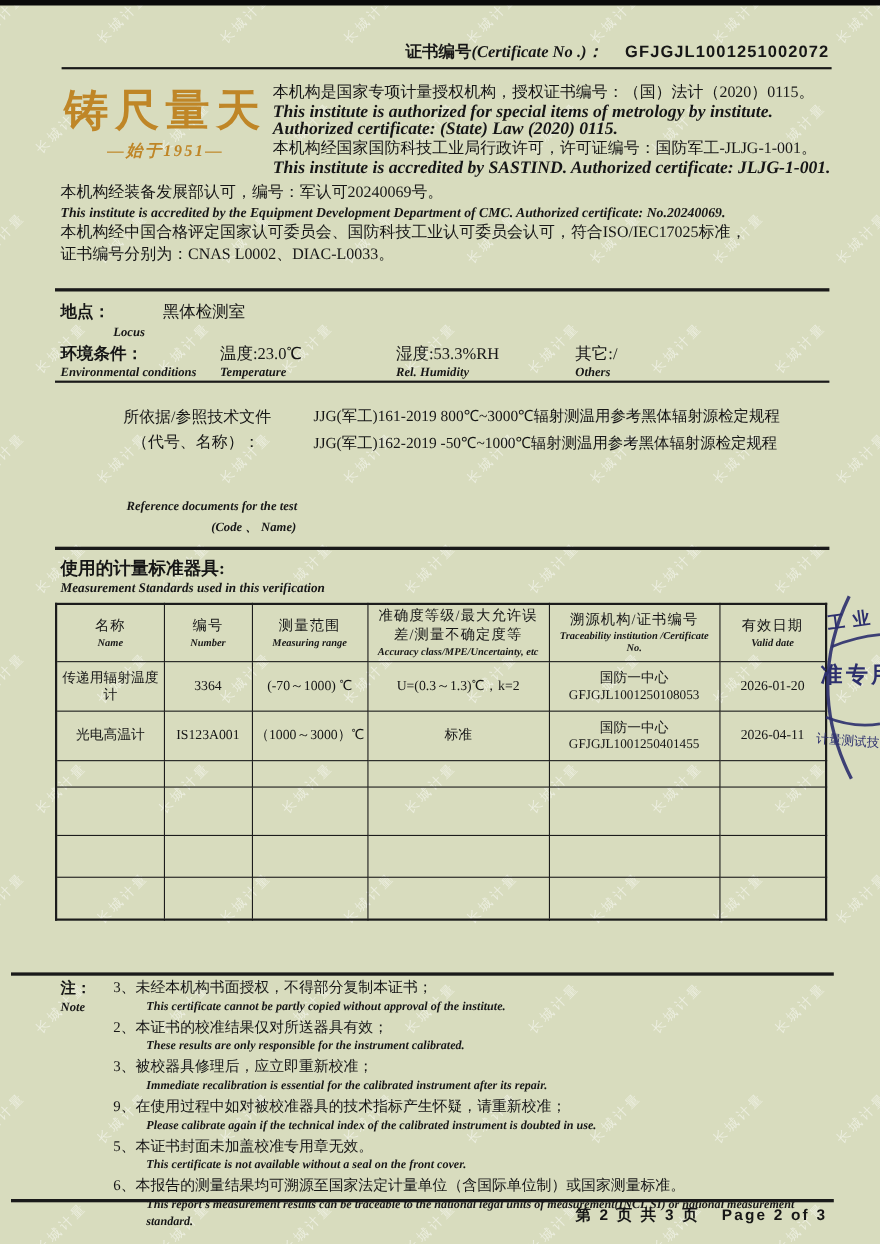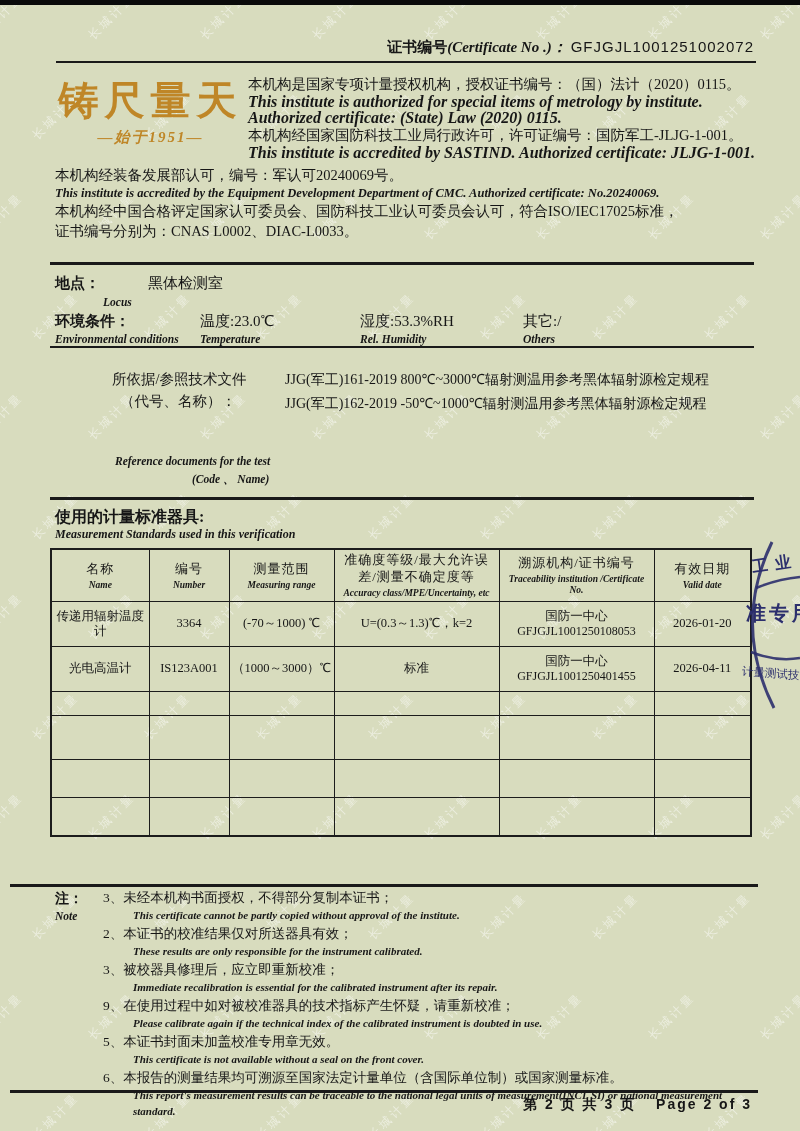--- a/index.html
+++ b/index.html
@@ -16,21 +16,21 @@
   .wm{position:absolute;transform:rotate(-45deg);color:rgba(255,255,255,0.5);font-size:12px;letter-spacing:3px;font-family:"Liberation Sans",sans-serif;white-space:nowrap;}
   .content{position:absolute;inset:0;z-index:1;}
   .hr{position:absolute;background:#1a1a1a;}
   .cn{font-family:"Liberation Serif",serif;}
   .en{font-style:italic;font-weight:bold;font-family:"Liberation Serif",serif;}
 
   
   .cert-line{position:absolute;top:38px;right:46px;font-size:15px;white-space:nowrap;}
   .cert-label-cn{font-weight:bold;}
   .cert-label-en{font-style:italic;font-weight:bold;}
-  .cert-number{font-family:"Liberation Sans",sans-serif;font-weight:normal;letter-spacing:1px;margin-left:4px;}
+  .cert-number{font-family:"Liberation Sans",sans-serif;font-weight:bold;letter-spacing:1px;margin-left:20px;}
 
   
   .logo{position:absolute;top:78px;left:58px;width:185px;text-align:center;color:#bf8627;}
   .logo-title{font-size:40px;font-weight:bold;letter-spacing:6px;line-height:46px;white-space:nowrap;}
   .logo-tagline{font-size:15px;font-style:italic;font-weight:bold;letter-spacing:2px;margin-top:4px;}
   .hdr-right{position:absolute;top:74px;left:248px;width:514px;}
   .hdr-right .cn{font-size:14.5px;line-height:20px;}
   .hdr-right .en{font-size:16px;line-height:15.5px;}
 
   .block2{position:absolute;top:165px;left:55px;width:706px;}

